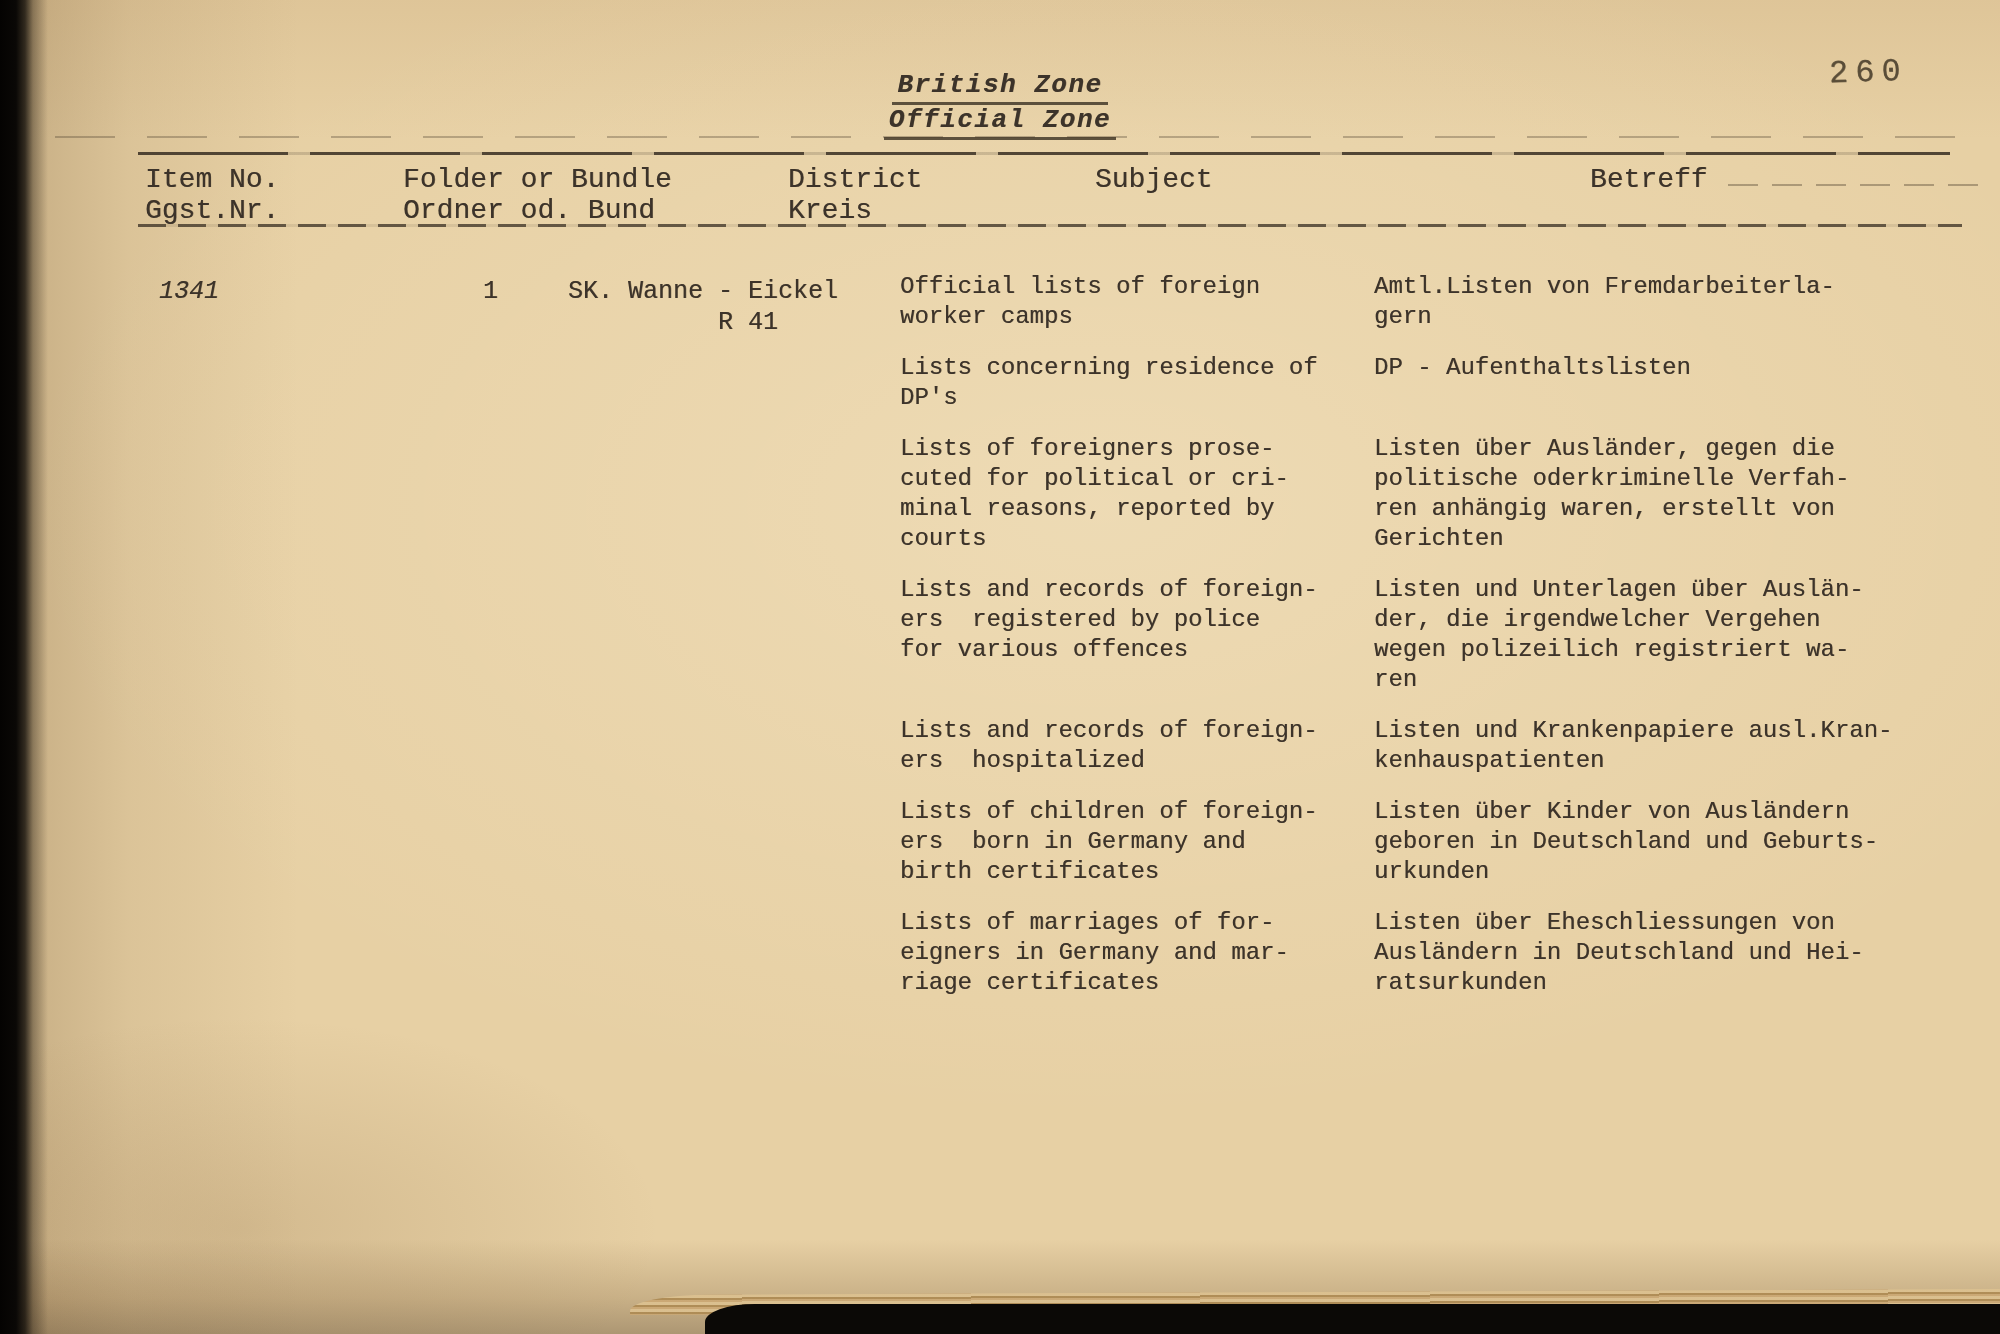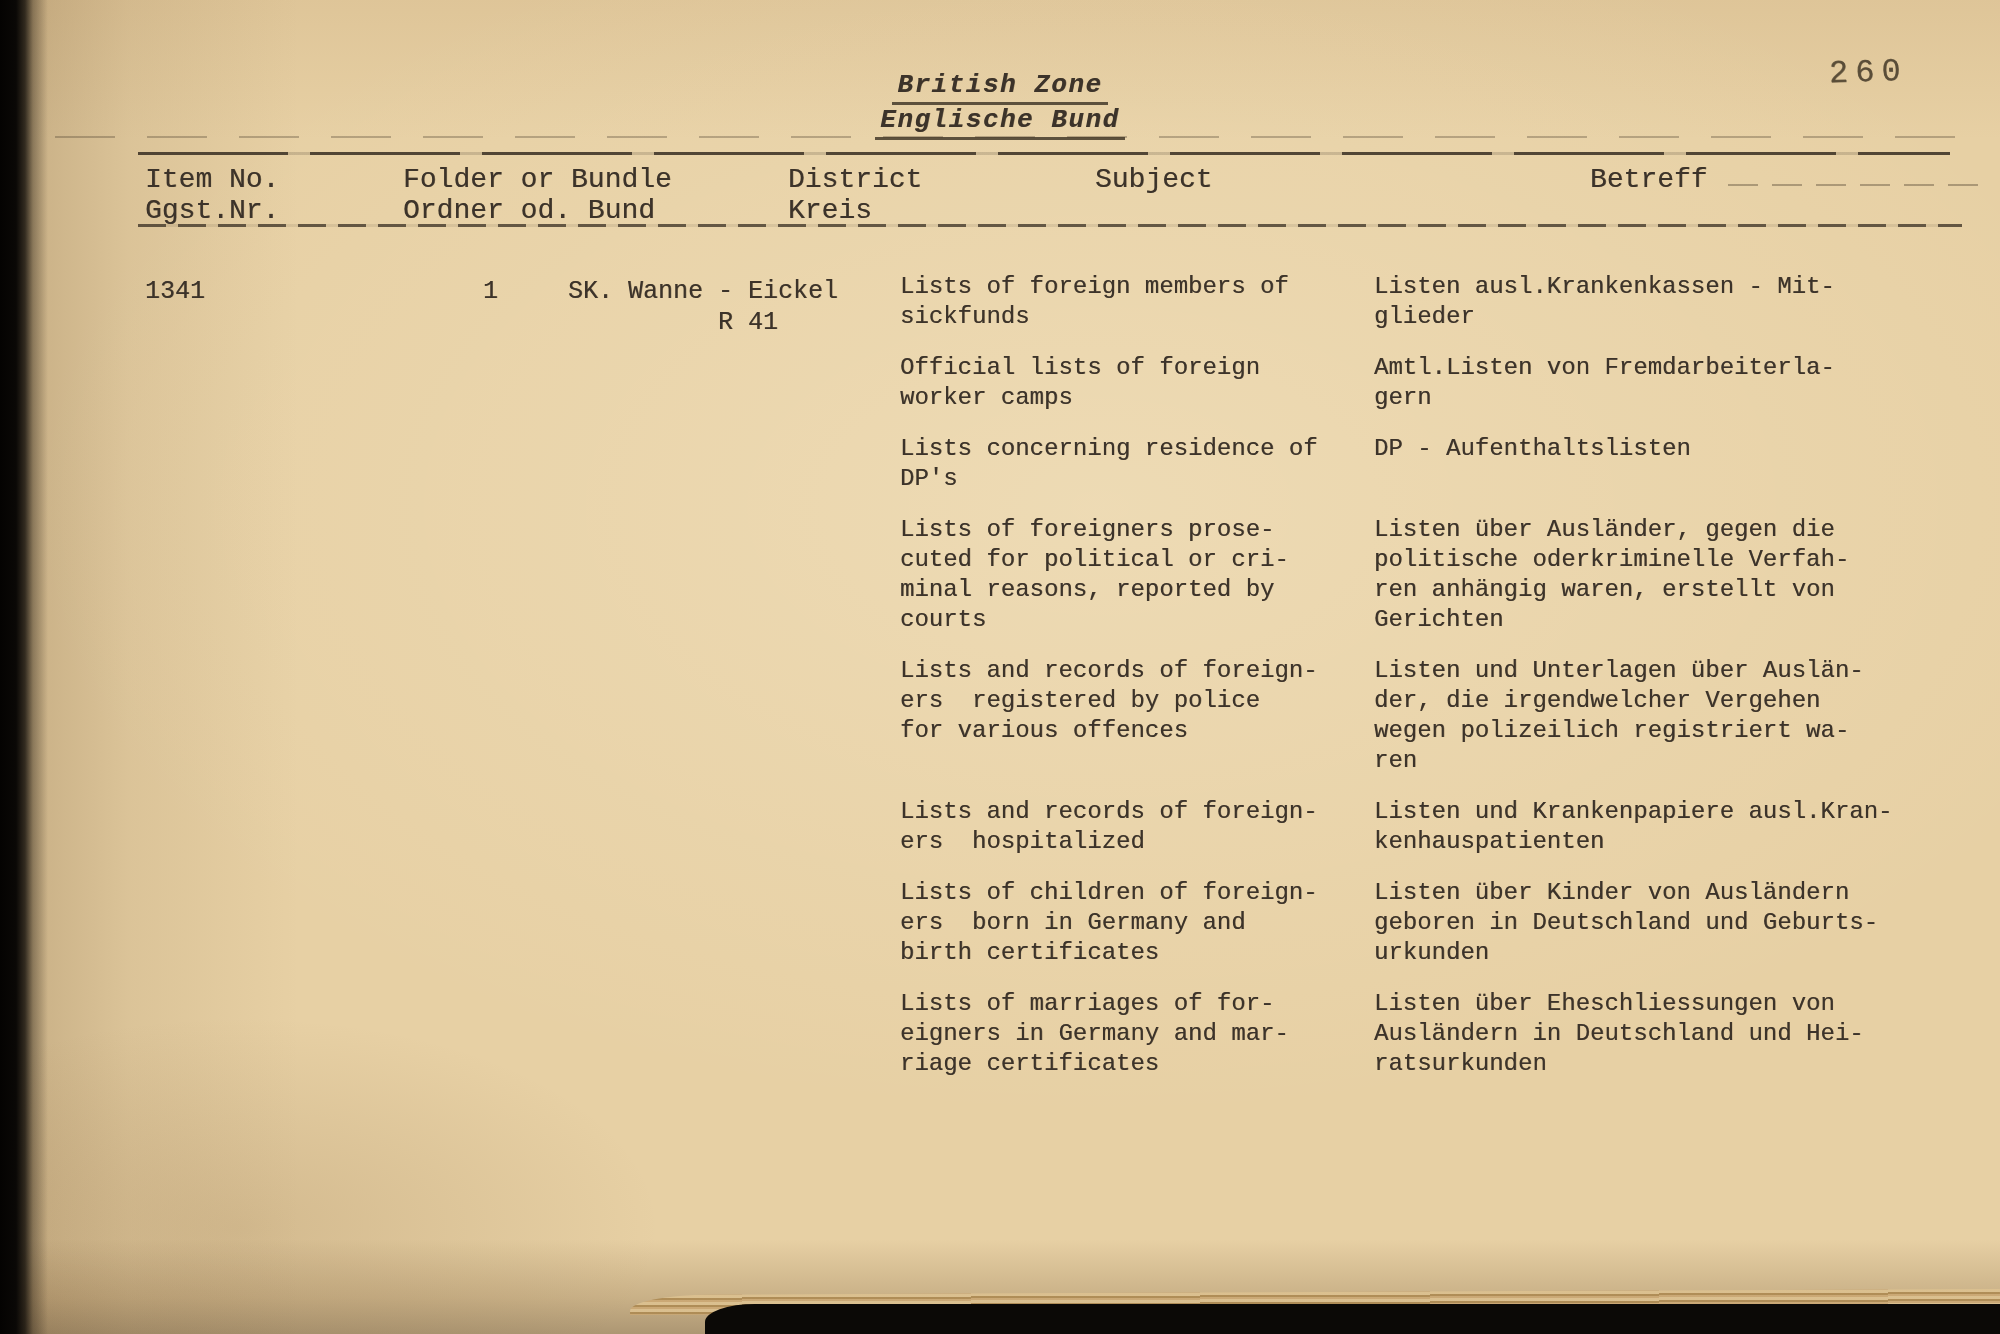--- a/index.html
+++ b/index.html
@@ -77,21 +77,21 @@
     position:absolute; top:164px; z-index:2;
     font-size:28px; line-height:31px; white-space:pre;
   }
   .hcell.item    { left:145px; }
   .hcell.folder  { left:403px; }
   .hcell.district{ left:788px; }
   .hcell.subject { left:1095px; }
   .hcell.betreff { left:1590px; }
 
   .val { position:absolute; z-index:2; font-size:25px; line-height:31px; white-space:pre; }
-  .val-item    { left:145px; top:276px; }
+  .val-item    { left:159px; top:276px;font-style:italic; }
   .val-folder  { left:483px; top:276px; }
   .val-district{ left:568px; top:276px; }
 
   .entries { position:absolute; left:900px; top:272px; width:1092px; z-index:2; }
   .entry { display:flex; gap:16px; margin-bottom:21px; }
   .cell-subject { width:458px; }
   .cell-betreff { width:610px; }
   .cell-subject, .cell-betreff {
     font-size:24px; line-height:30px; white-space:pre-wrap;
   }
@@ -102,21 +102,21 @@
 <div>
 
   <div class="edge-left"></div>
   <div class="bottom-vignette"></div>
   <div class="bottom-pages"></div>
   <div class="bottom-dark"></div>
 
   <div class="page-number ink">260</div>
   <div class="titles">
     <span class="title ink">British Zone</span><br>
-    <span class="title ink">Englische Bund</span>
+    <span class="title ink">Official Zone</span>
   </div>
 
   <div class="rule rule-faint-top"></div>
   <div class="rule rule-top"></div>
   <div class="rule rule-right-mid"></div>
   <div class="rule rule-under-headers"></div>
 
   <div class="hcell item ink">Item No.
 Ggst.Nr.</div>
   <div class="hcell folder ink">Folder or Bundle
@@ -126,26 +126,20 @@
   <div class="hcell subject ink">Subject</div>
   <div class="hcell betreff ink">Betreff</div>
 
   <div class="val val-item ink">1341</div>
   <div class="val val-folder ink">1</div>
   <div class="val val-district ink">SK. Wanne - Eickel
           R 41</div>
 
   <div class="entries">
 
-    <div class="entry">
-      <div class="cell-subject ink">Lists of foreign members of
-sickfunds</div>
-      <div class="cell-betreff ink">Listen ausl.Krankenkassen - Mit-
-glieder</div>
-    </div>
 
 
     <div class="entry">
       <div class="cell-subject ink">Official lists of foreign
 worker camps</div>
       <div class="cell-betreff ink">Amtl.Listen von Fremdarbeiterla-
 gern</div>
     </div>
 
     <div class="entry">

